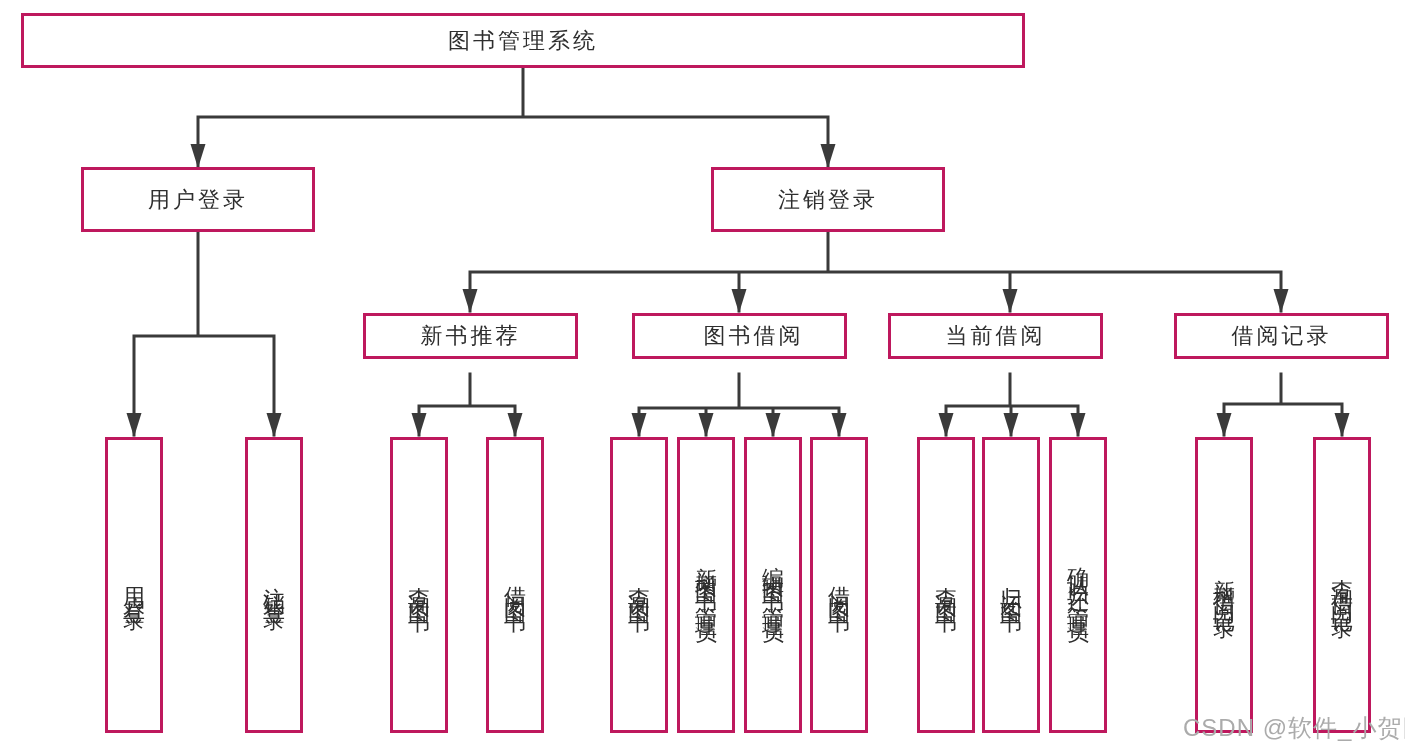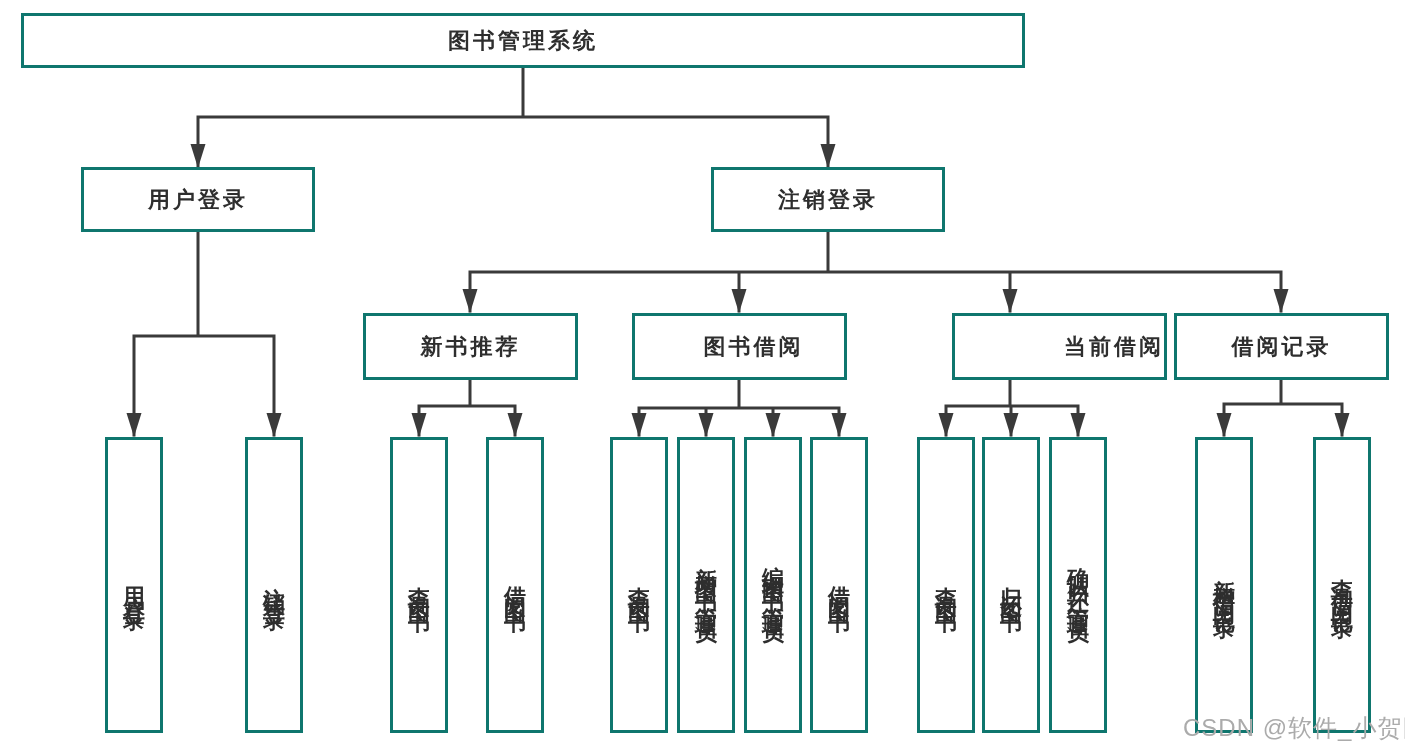--- a/index.html
+++ b/index.html
@@ -12,49 +12,48 @@
     overflow: hidden;
   }
   .connector-layer {
     position: absolute;
     left: 0; top: 0;
     width: 1405px; height: 747px;
   }
   .box {
     position: absolute;
     box-sizing: border-box;
-    border: 3px solid #0f766e;
+    border: 3px solid #be185d;
     background: #ffffff;
     display: flex;
     align-items: center;
     justify-content: center;
     color: #2e2e2e;
     font-size: 22px;
     letter-spacing: 3px;
     line-height: 1;
     white-space: nowrap;
-    font-weight: bold;
   }
   .box span { display: block; }
   .vbox span {
     writing-mode: vertical-rl;
     text-orientation: mixed;
     letter-spacing: 8px;
     white-space: nowrap;
   }
   
   .n-root { left: 21px; top: 13px; width: 1004px; height: 55px; }
   
   .n-l2-0 { left: 81px;  top: 167px; width: 234px; height: 65px; }
   .n-l2-1 { left: 711px; top: 167px; width: 234px; height: 65px; }
   
-  .lvl3 { top: 313px; width: 215px; height: 67px; }
+  .lvl3 { top: 313px; width: 215px; height: 46px; }
   .n-l3-0 { left: 363px; }
   .n-l3-1 { left: 632px; padding-left: 28px; }
-  .n-l3-2 { left: 952px; justify-content: flex-end; }
+  .n-l3-2 { left: 888px; }
   .n-l3-3 { left: 1174px; }
   
   .leaf { top: 437px; width: 58px; height: 296px; border-width: 3px; }
   .lf-u0 { left: 105px; }
   .lf-u1 { left: 245px; }
   .lf-r0 { left: 390px; }
   .lf-r1 { left: 486px; }
   .lf-b0 { left: 610px; }
   .lf-b1 { left: 677px; }
   .lf-b2 { left: 744px; }

